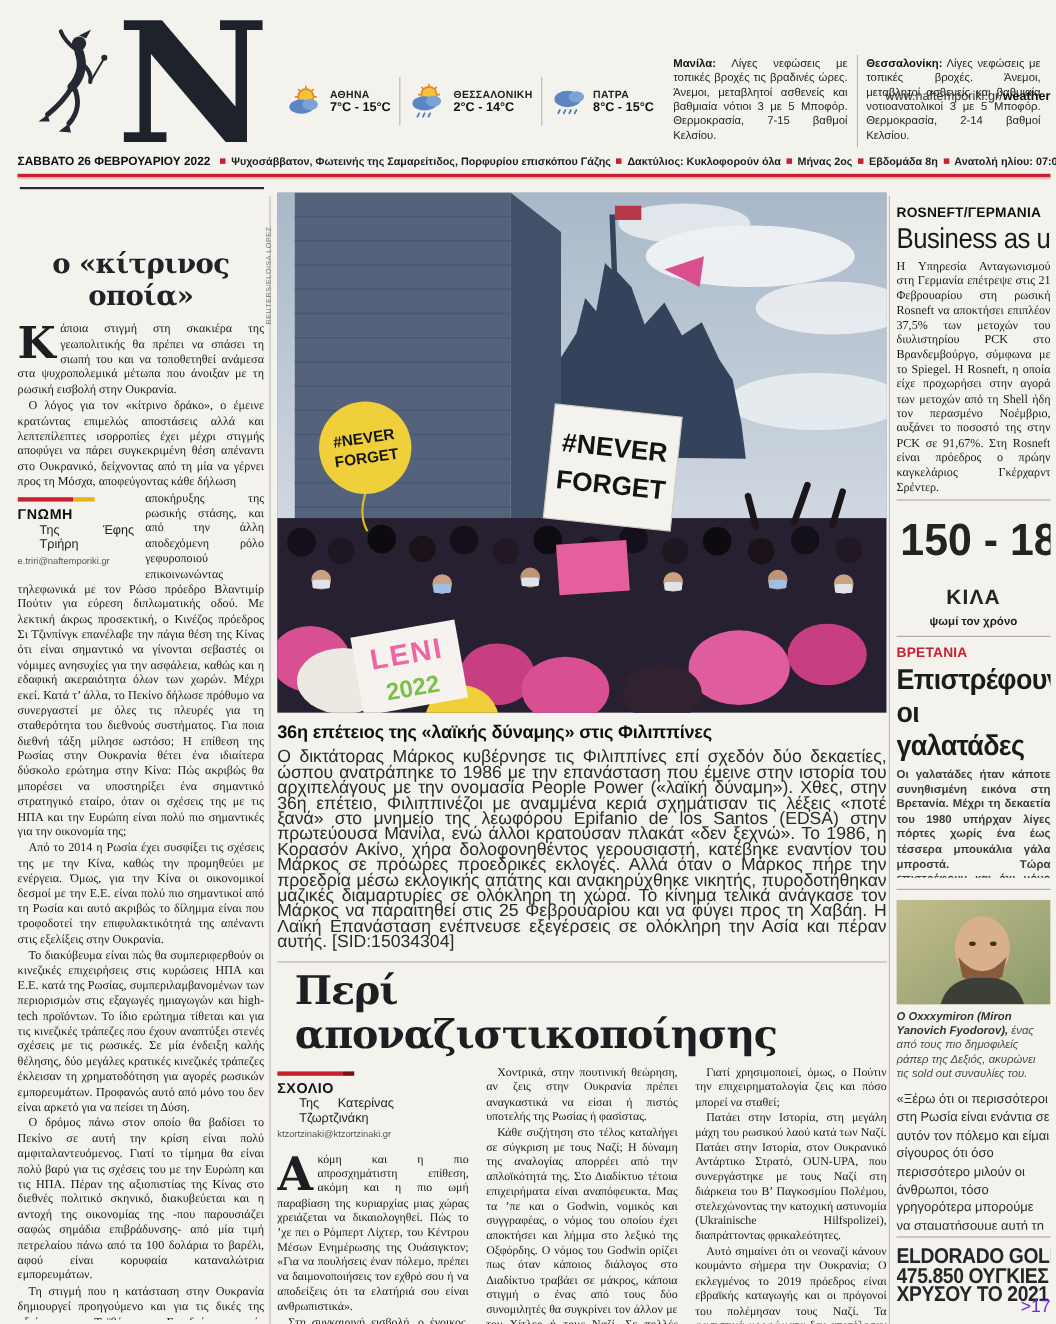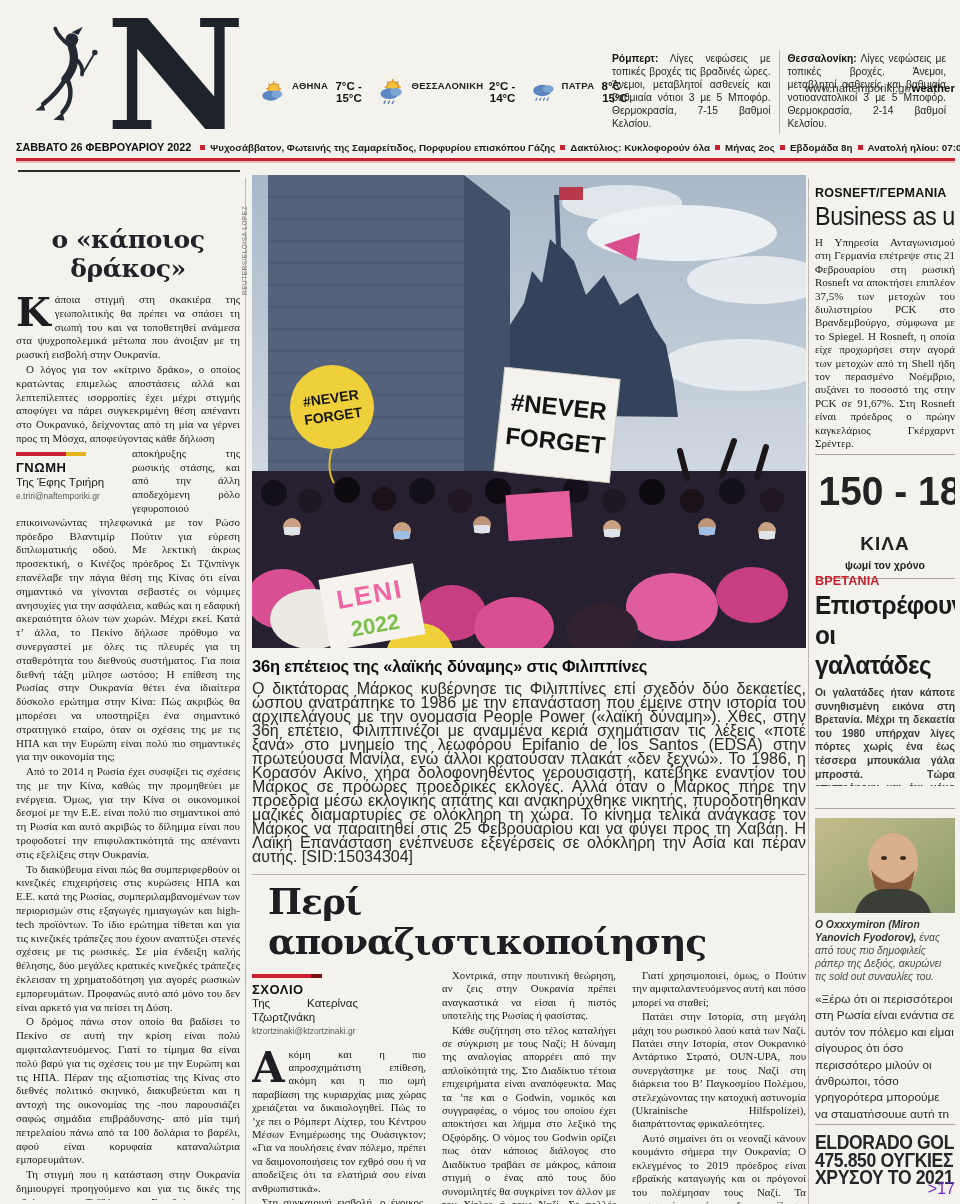--- a/index.html
+++ b/index.html
@@ -7,21 +7,21 @@
         font-family:"Liberation Sans","DejaVu Sans",sans-serif;color:#1c1c1e;}
   
   .logo{position:absolute;left:18px;top:14px;width:222px;height:160px;}
   .logo .nletter{position:absolute;left:88px;top:-28px;font-family:"DejaVu Serif","Liberation Serif",serif;
         font-weight:700;font-size:152px;color:#1d222b;letter-spacing:-4px;}
   .logo svg{position:absolute;left:6px;top:8px;}
   .logo-rule{position:absolute;left:18px;top:170px;width:222px;height:2px;background:#2a2a2a;}
   .weather{position:absolute;left:252px;top:50px;width:703px;height:84px;display:flex;}
   .wcities{display:flex;align-items:center;width:352px;}
   .wcity{display:flex;align-items:center;gap:6px;padding:0 8px;}
-  .wcity .wtxt{display:flex;text-align:right;}
+  .wcity .wtxt{display:flex;flex-direction:column;}
   .wname{font-size:9.5px;font-weight:bold;color:#222;letter-spacing:.3px;}
   .wtemp{font-size:11.5px;font-weight:bold;color:#111;}
   .wsep{width:1px;height:44px;background:#b9b5ac;}
   .wregional{display:flex;width:350px;}
   .wreg{width:168px;padding:2px 8px 0 8px;font-size:10.3px;line-height:13px;color:#262626;text-align:justify;}
   .wreg b{color:#111;}
   .wreg + .wreg{border-left:1px solid #b9b5ac;}
   .wurl{position:absolute;right:5px;top:82px;font-size:11.5px;color:#333;}
   .wurl b{color:#111;text-align:center;}
   .dateline{position:absolute;left:16px;top:141px;width:940px;font-size:9.8px;font-weight:bold;color:#1d1d1d;white-space:nowrap;}
@@ -36,21 +36,21 @@
         text-align:justify;color:#191919;}
   .serifbody p{margin:0 0 1px 0;}
   .serifbody p.ind{text-indent:10px;}
   .dropcap{float:left;font-family:"DejaVu Serif",serif;font-weight:bold;font-size:40px;line-height:34px;
         padding:2px 4px 0 0;color:#1d1d22;}
   .bylinebox{width:106px;padding:2px 0;margin:3px 10px 2px 0;}
   .bylinebox.floated{float:left;}
   .accentbar{height:4px;width:70px;background:linear-gradient(to right,#c8202e 72%,#e8b21c 72%);margin-bottom:5px;}
   .accentbar.plain{background:linear-gradient(to right,#c8202e 85%,#7a1016 85%);}
   .seclabel{font-size:13px;font-weight:bold;color:#111;letter-spacing:.5px;font-family:"Liberation Sans",sans-serif;}
-  .author{font-size:11.5px;color:#222;font-family:"Liberation Sans",sans-serif;margin-top:1px;}
+  .author{font-size:11.5px;color:#222;font-family:"Liberation Sans",sans-serif;margin-top:1px;margin-left:20px;}
   .email{font-size:8.5px;color:#555;font-family:"Liberation Sans",sans-serif;margin-top:1px;}
   
   .vrule{position:absolute;top:178px;width:1px;height:1026px;background:#bdb9b0;}
   .vrule.v1{left:245px;}
   .vrule.v2{left:808px;}
   
   .center{position:absolute;left:252px;top:175px;width:554px;}
   .photo{position:relative;width:554px;height:473px;margin:0;background:#9aa7b5;}
   .photo svg{display:block;}
   .credit{position:absolute;left:-11px;top:4px;width:10px;height:120px;}
@@ -162,36 +162,36 @@
               <path d="M8,23l-1.5,3M13,23l-1.5,3M18,23l-1.5,3M23,23l-1.5,3"></path>
             </g>
         </svg>
         <div class="wtxt">
           <span class="wname">ΠΑΤΡΑ</span>
           <span class="wtemp">8°C - 15°C</span>
         </div>
       </div>
     </div>
     <div class="wregional">
-      <div class="wreg"><b>Ρόμπερτ:</b><span> Λίγες νεφώσεις με τοπικές βροχές τις βραδινές ώρες. Άνεμοι, μεταβλητοί ασθενείς και βαθμιαία νότιοι 3 με 5 Μποφόρ. Θερμοκρασία, 7-15 βαθμοί Κελσίου.</span></div>
+      <div class="wreg"><b>Μανίλα:</b><span> Λίγες νεφώσεις με τοπικές βροχές τις βραδινές ώρες. Άνεμοι, μεταβλητοί ασθενείς και βαθμιαία νότιοι 3 με 5 Μποφόρ. Θερμοκρασία, 7-15 βαθμοί Κελσίου.</span></div>
       <div class="wreg"><b>Θεσσαλονίκη:</b><span> Λίγες νεφώσεις με τοπικές βροχές. Άνεμοι, μεταβλητοί ασθενείς και βαθμιαία νοτιοανατολικοί 3 με 5 Μποφόρ. Θερμοκρασία, 2-14 βαθμοί Κελσίου.</span></div>
     </div>
   </div>
   <div class="wurl"><span>www.naftemporiki.gr/</span><b>weather</b></div>
 
   <div class="dateline">
     <span class="dt">ΣΑΒΒΑΤΟ 26 ΦΕΒΡΟΥΑΡΙΟΥ 2022</span><span class="bullet"></span><span>Ψυχοσάββατον, Φωτεινής της Σαμαρείτιδος, Πορφυρίου επισκόπου Γάζης</span><span class="bullet"></span><span>Δακτύλιος: Κυκλοφορούν όλα</span><span class="bullet"></span><span>Μήνας 2ος</span><span class="bullet"></span><span>Εβδομάδα 8η</span><span class="bullet"></span><span>Ανατολή ηλίου: 07:01 Δύση: 18:15</span>
   </div>
   <div class="redrule"></div>
 
   <aside class="leftcol">
-    <h2><br><span>ο «κάποιος δράκος»</span></h2>
+    <h2><br><span>ο «κίτρινος οποία»</span></h2>
     <div class="serifbody">
       <p><span class="dropcap">Κ</span><span>άποια στιγμή στη σκακιέρα της γεωπολιτικής θα πρέπει να σπάσει τη σιωπή του και να τοποθετηθεί ανάμεσα στα ψυχροπολεμικά μέτωπα που άνοιξαν με τη ρωσική εισβολή στην Ουκρανία.</span></p>
-      <p class="ind">Ο λόγος για τον «κίτρινο δράκο», ο οποίος κρατώντας επιμελώς αποστάσεις αλλά και λεπτεπίλεπτες ισορροπίες έχει μέχρι στιγμής αποφύγει να πάρει συγκεκριμένη θέση απέναντι στο Ουκρανικό, δείχνοντας από τη μία να γέρνει προς τη Μόσχα, αποφεύγοντας κάθε δήλωση</p>
+      <p class="ind">Ο λόγος για τον «κίτρινο δράκο», ο έμεινε κρατώντας επιμελώς αποστάσεις αλλά και λεπτεπίλεπτες ισορροπίες έχει μέχρι στιγμής αποφύγει να πάρει συγκεκριμένη θέση απέναντι στο Ουκρανικό, δείχνοντας από τη μία να γέρνει προς τη Μόσχα, αποφεύγοντας κάθε δήλωση</p>
       <div class="bylinebox floated">
         <div class="accentbar"></div>
         <div class="seclabel">ΓΝΩΜΗ</div>
         <div class="author">Της Έφης Τριήρη</div>
         <div class="email">e.triri@naftemporiki.gr</div>
       </div>
       <p>αποκήρυξης της ρωσικής στάσης, και από την άλλη αποδεχόμενη ρόλο γεφυροποιού επικοινωνώντας τηλεφωνικά με τον Ρώσο πρόεδρο Βλαντιμίρ Πούτιν για εύρεση διπλωματικής οδού. Με λεκτική άκρως προσεκτική, ο Κινέζος πρόεδρος Σι Τζινπίνγκ επανέλαβε την πάγια θέση της Κίνας ότι είναι σημαντικό να γίνονται σεβαστές οι νόμιμες ανησυχίες για την ασφάλεια, καθώς και η εδαφική ακεραιότητα όλων των χωρών. Μέχρι εκεί. Κατά τ’ άλλα, το Πεκίνο δήλωσε πρόθυμο να συνεργαστεί με όλες τις πλευρές για τη σταθερότητα του διεθνούς συστήματος. Για ποια διεθνή τάξη μίλησε ωστόσο; Η επίθεση της Ρωσίας στην Ουκρανία θέτει ένα ιδιαίτερα δύσκολο ερώτημα στην Κίνα: Πώς ακριβώς θα μπορέσει να υποστηρίξει ένα σημαντικό στρατηγικό εταίρο, όταν οι σχέσεις της με τις ΗΠΑ και την Ευρώπη είναι πολύ πιο σημαντικές για την οικονομία της;</p>
       <p class="ind">Από το 2014 η Ρωσία έχει συσφίξει τις σχέσεις της με την Κίνα, καθώς την προμηθεύει με ενέργεια. Όμως, για την Κίνα οι οικονομικοί δεσμοί με την Ε.Ε. είναι πολύ πιο σημαντικοί από τη Ρωσία και αυτό ακριβώς το δίλημμα είναι που τροφοδοτεί την επιφυλακτικότητά της απέναντι στις εξελίξεις στην Ουκρανία.</p>
       <p class="ind">Το διακύβευμα είναι πώς θα συμπεριφερθούν οι κινεζικές επιχειρήσεις στις κυρώσεις ΗΠΑ και Ε.Ε. κατά της Ρωσίας, συμπεριλαμβανομένων των περιορισμών στις εξαγωγές ημιαγωγών και high-tech προϊόντων. Το ίδιο ερώτημα τίθεται και για τις κινεζικές τράπεζες που έχουν αναπτύξει στενές σχέσεις με τις ρωσικές. Σε μία ένδειξη καλής θέλησης, δύο μεγάλες κρατικές κινεζικές τράπεζες έκλεισαν τη χρηματοδότηση για αγορές ρωσικών εμπορευμάτων. Προφανώς αυτό από μόνο του δεν είναι αρκετό για να πείσει τη Δύση.</p>
       <p class="ind">Ο δρόμος πάνω στον οποίο θα βαδίσει το Πεκίνο σε αυτή την κρίση είναι πολύ αμφιταλαντευόμενος. Γιατί το τίμημα θα είναι πολύ βαρύ για τις σχέσεις του με την Ευρώπη και τις ΗΠΑ. Πέραν της αξιοπιστίας της Κίνας στο διεθνές πολιτικό σκηνικό, διακυβεύεται και η αντοχή της οικονομίας της -που παρουσιάζει σαφώς σημάδια επιβράδυνσης- από μία τιμή πετρελαίου πάνω από τα 100 δολάρια το βαρέλι, αφού είναι κορυφαία καταναλώτρια εμπορευμάτων.</p>
@@ -319,21 +319,21 @@
         <div class="bylinebox">
           <div class="accentbar plain"></div>
           <div class="seclabel">ΣΧΟΛΙΟ</div>
           <div class="author">Της Κατερίνας Τζωρτζινάκη</div>
           <div class="email">ktzortzinaki@ktzortzinaki.gr</div>
         </div>
         <p><span class="dropcap">Α</span><span>κόμη και η πιο απροσχημάτιστη επίθεση, ακόμη και η πιο ωμή παραβίαση της κυριαρχίας μιας χώρας χρειάζεται να δικαιολογηθεί. Πώς το ’χε πει ο Ρόμπερτ Λίχτερ, του Κέντρου Μέσων Ενημέρωσης της Ουάσιγκτον; «Για να πουλήσεις έναν πόλεμο, πρέπει να δαιμονοποιήσεις τον εχθρό σου ή να αποδείξεις ότι τα ελατήριά σου είναι ανθρωπιστικά».</span></p>
         <p class="ind">Στη συγκαιρινή εισβολή, ο ένοικος, με μακροχρόνια μίσθωση, του Κρεμλίνου είπε, μεταξύ άλλων, ότι «θα παλέψουμε για την αποναζιστικοποίηση της Ουκρανίας».</p>
         <p class="ind">Χοντρικά, στην πουτινική θεώρηση, αν ζεις στην Ουκρανία πρέπει αναγκαστικά να είσαι ή πιστός υποτελής της Ρωσίας ή φασίστας.</p>
         <p class="ind">Κάθε συζήτηση στο τέλος καταλήγει σε σύγκριση με τους Ναζί; Η δύναμη της αναλογίας απορρέει από την απλοϊκότητά της. Στο Διαδίκτυο τέτοια επιχειρήματα είναι αναπόφευκτα. Μας τα ’πε και ο Godwin, νομικός και συγγραφέας, ο νόμος του οποίου έχει αποκτήσει και λήμμα στο λεξικό της Οξφόρδης. Ο νόμος του Godwin ορίζει πως όταν κάποιος διάλογος στο Διαδίκτυο τραβάει σε μάκρος, κάποια στιγμή ο ένας από τους δύο συνομιλητές θα συγκρίνει τον άλλον με τον Χίτλερ ή τους Ναζί. Σε πολλές περιπτώσεις στο σημείο αυτό σταματάει ο διάλογος. Τι να πεις με κάποιον που τον θεωρείς ό,τι χειρότερο;</p>
-        <p class="ind">Γιατί χρησιμοποιεί, όμως, ο Πούτιν την αμφιταλαντευόμενος αυτή και πόσο μπορεί να σταθεί;</p>
+        <p class="ind">Γιατί χρησιμοποιεί, όμως, ο Πούτιν την επιχειρηματολογία ζεις και πόσο μπορεί να σταθεί;</p>
         <p class="ind">Πατάει στην Ιστορία, στη μεγάλη μάχη του ρωσικού λαού κατά των Ναζί. Πατάει στην Ιστορία, στον Ουκρανικό Αντάρτικο Στρατό, OUN-UPA, που συνεργάστηκε με τους Ναζί στη διάρκεια του Β’ Παγκοσμίου Πολέμου, στελεχώνοντας την κατοχική αστυνομία (Ukrainische Hilfspolizei), διαπράττοντας φρικαλεότητες.</p>
         <p class="ind">Αυτό σημαίνει ότι οι νεοναζί κάνουν κουμάντο σήμερα την Ουκρανία; Ο εκλεγμένος το 2019 πρόεδρος είναι εβραϊκής καταγωγής και οι πρόγονοί του πολέμησαν τους Ναζί. Τα φασιστικά μορφώματα δεν αποτέλεσαν ποτέ υπολογίσιμη δύναμη σε εκλογικό επίπεδο. Στις τελευταίες εκλογές η συμμαχία των νοσταλγών των SS συγκέντρωσε μόλις 2,15%. Αποτελούν παραστρατιωτικό συμπλήρωμα; Το πιθανότερο, αλλά οι «δράκοι», όπως το τάγμα Αζόφ ή ο Δεξιός Τομέας, δεν κάνουν θραύση.</p>
 
       </div>
     </article>
   </main>
 
   <aside class="rail">
     <section class="rsec" style="top:8px;height:266px;">
       <div class="kicker">ROSNEFT/ΓΕΡΜΑΝΙΑ</div>
@@ -342,21 +342,21 @@
     </section>
     <div class="rdiv" style="top:276px;"></div>
 
     <section class="rsec" style="top:288px;height:106px;">
       <div class="bignum">150 - 180</div>
       <div class="unit">ΚΙΛΑ</div>
       <div class="numcap">ψωμί τον χρόνο καταναλώνει ο μέσος Τούρκος.</div>
     </section>
     <div class="rdiv" style="top:400px;"></div>
 
-    <section class="rsec" style="top:396px;height:212px;">
+    <section class="rsec" style="top:408px;height:212px;">
       <div class="kicker red">ΒΡΕΤΑΝΙΑ</div>
       <div class="btitle"><span>Επιστρέφουν</span><br><span>οι γαλατάδες</span></div>
       <div class="bbody">Οι γαλατάδες ήταν κάποτε συνηθισμένη εικόνα στη Βρετανία. Μέχρι τη δεκαετία του 1980 υπήρχαν λίγες πόρτες χωρίς ένα έως τέσσερα μπουκάλια γάλα μπροστά. Τώρα επιστρέφουν και όχι μόνο λόγω της πανδημίας, καθώς όλο και περισσότεροι καταναλωτές αναζητούν προϊόντα βιώσιμης παραγωγής.</div>
     </section>
     <div class="rdiv" style="top:630px;"></div>
 
     <section class="rsec" style="top:640px;height:300px;">
       <div class="rphoto">
         <svg width="140" height="95" viewBox="0 0 140 95">
           <defs>

